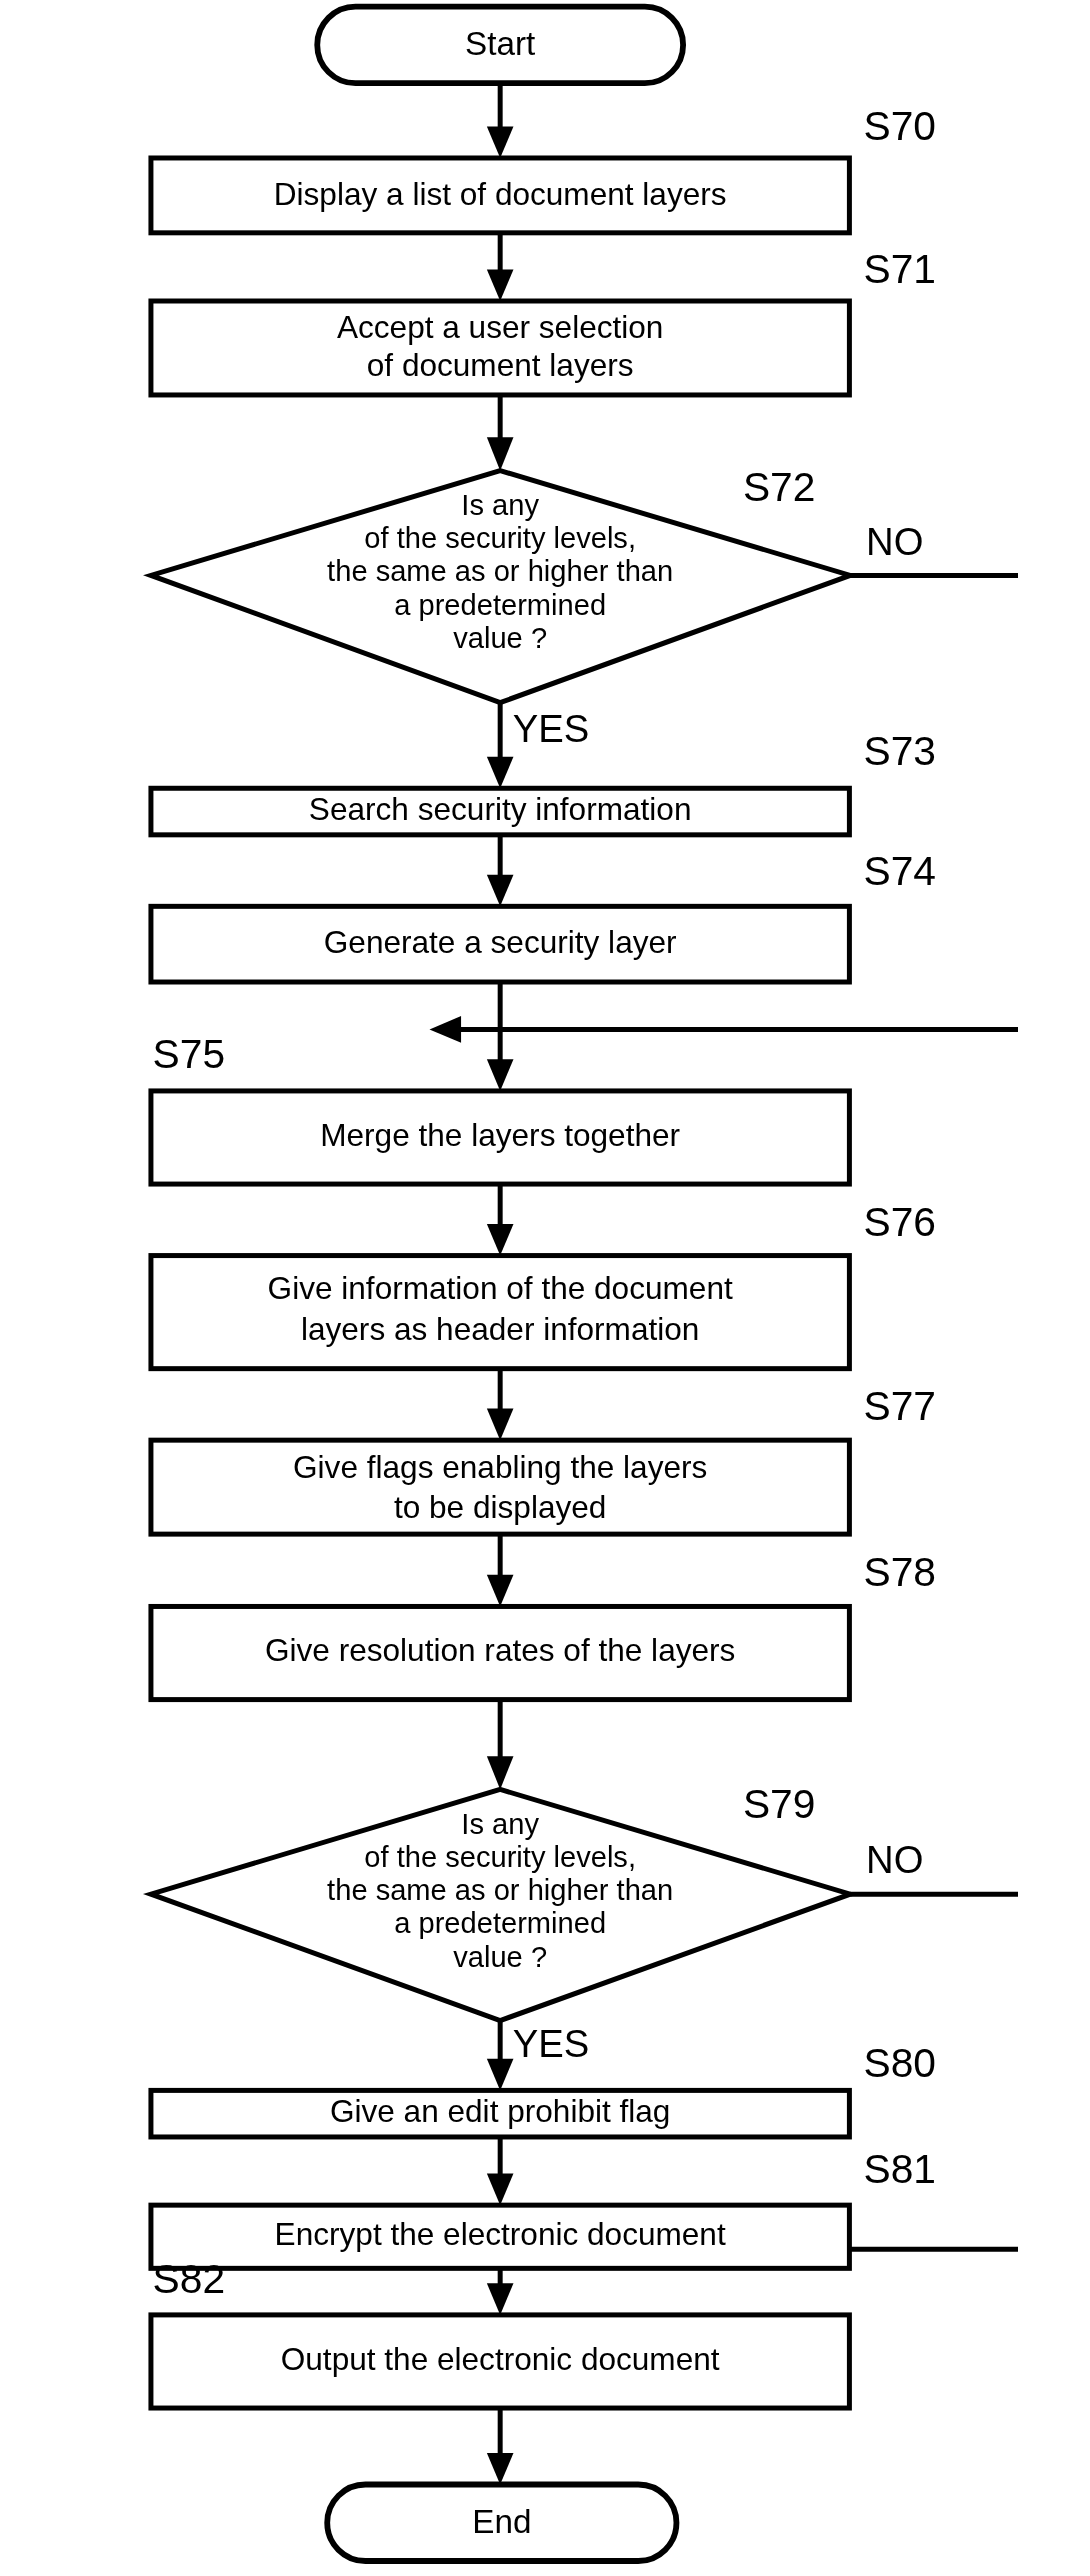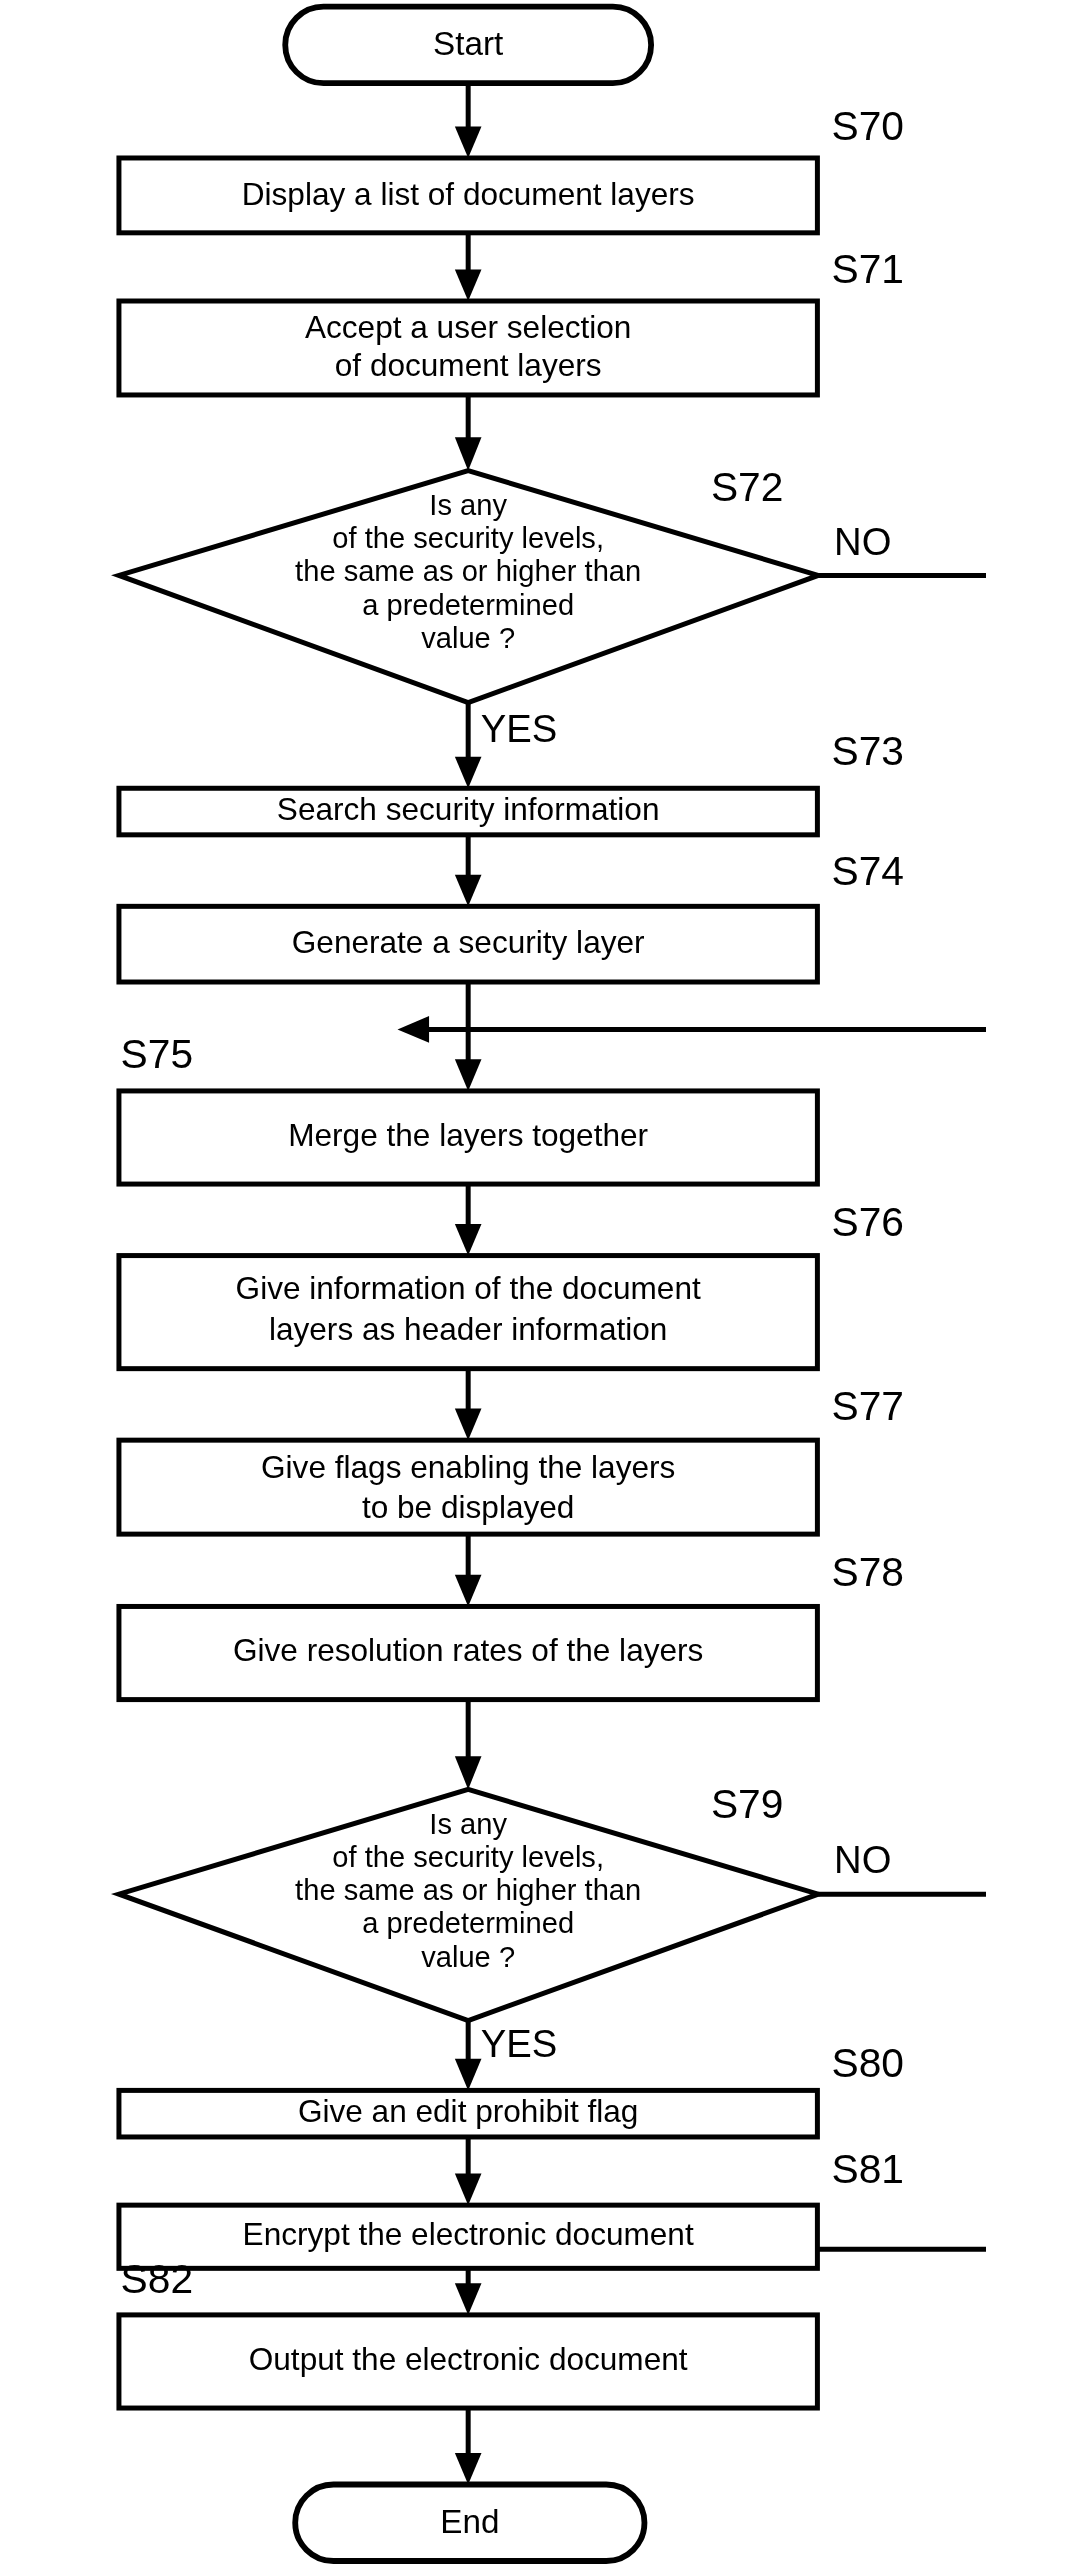--- a/index.html
+++ b/index.html
@@ -10,20 +10,21 @@
   }
   body {
     font-family: "Liberation Sans", sans-serif;
   }
   #flow-root {
     position: relative;
     width: 986px;
     height: 2576px;
     background: #ffffff;
     overflow: hidden;
+    margin-left: 32px;
   }
   #flow-svg {
     position: absolute;
     top: 0;
     left: 0;
     width: 1091px;
     height: 2576px;
   }
   .shape-stroke {
     fill: #ffffff;

